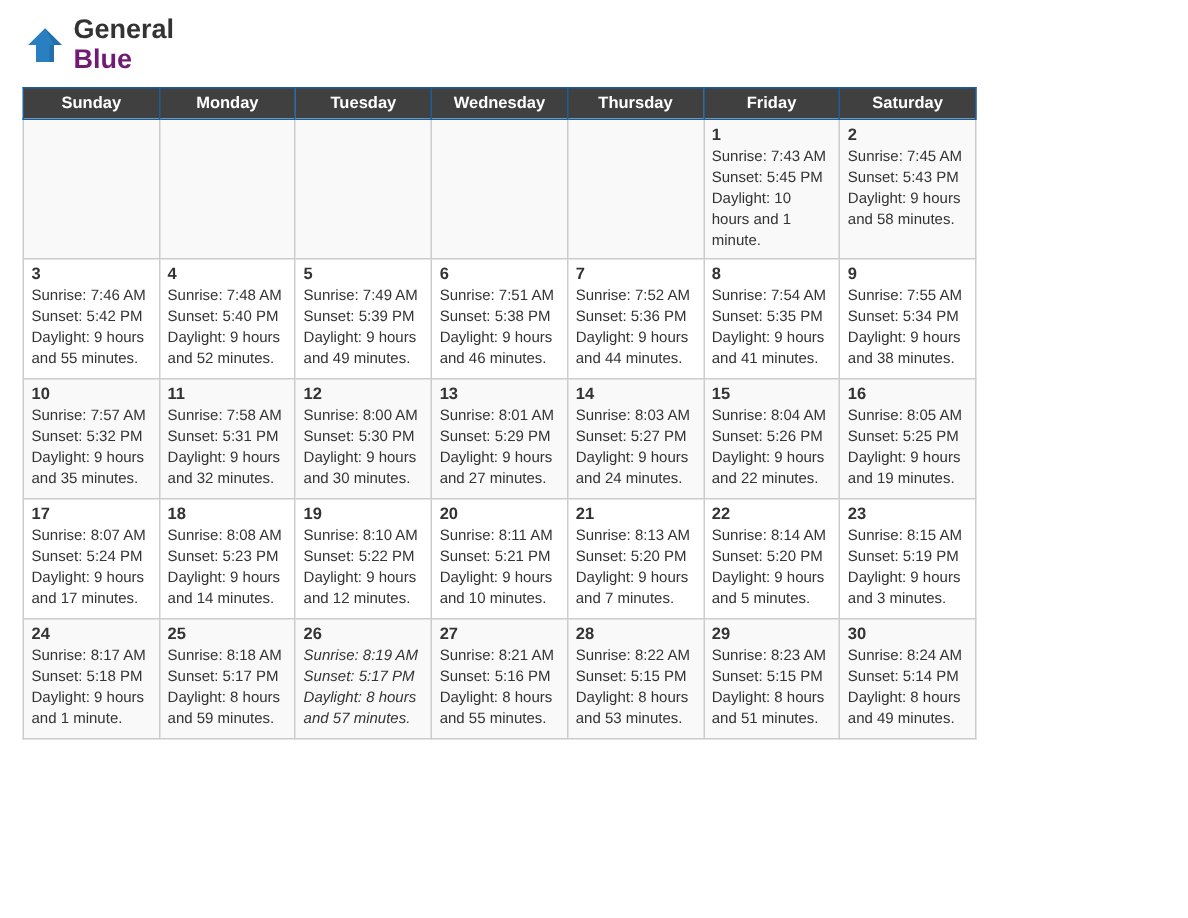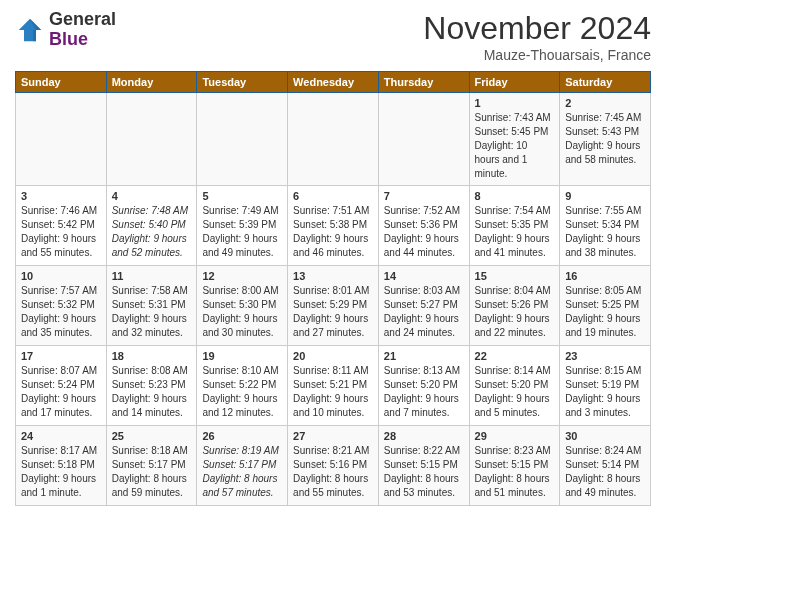--- a/index.html
+++ b/index.html
@@ -49,26 +49,26 @@
     .location-title {
       font-size: 14px;
       color: #555;
     }
     .calendar-table {
       width: 100%;
       border-collapse: collapse;
       table-layout: fixed;
     }
     .calendar-table thead th {
-      background: #a16207;
+      background: #404040;
       color: #fff;
       font-size: 11px;
       font-weight: bold;
       padding: 4px 5px;
-      text-align: left;
+      text-align: center;
       border: 1px solid #1a5f9a;
     }
     .calendar-table tbody td {
       border: 1px solid #ccc;
       vertical-align: top;
       padding: 4px 5px;
       font-size: 9.5px;
       color: #333;
       height: 80px;
       background: #fff;
@@ -99,24 +99,20 @@
     <div class="logo">
       <svg class="logo-icon" viewBox="0 0 40 40">
         <polygon points="20,5 35,20 28,20 28,35 12,35 12,20 5,20" fill="#2a7fc1"></polygon>
         <polygon points="20,5 35,20 28,20 28,35 24,35 24,20 28,20" fill="#1a5f9a" opacity="0.5"></polygon>
       </svg>
       <div class="logo-text">
         <span class="general">General</span>
         <span class="blue">Blue</span>
       </div>
     </div>
-    <div class="title-block">
-      <div class="month-title">November 2024</div>
-      <div class="location-title">Mauze-Thouarsais, France</div>
-    </div>
   </div>
 
   <table class="calendar-table">
     <thead>
       <tr>
       <th>Sunday</th>
           <th>Monday</th>
           <th>Tuesday</th>
           <th>Wednesday</th>
           <th>Thursday</th>
@@ -146,21 +142,21 @@
         </tr>
         <tr>
           <td>
             <span class="day-number">3</span>
             <div class="day-info" style="white-space: pre-line;">Sunrise: 7:46 AM
 Sunset: 5:42 PM
 Daylight: 9 hours and 55 minutes.</div>
           </td>
           <td>
             <span class="day-number">4</span>
-            <div class="day-info" style="white-space: pre-line; font-style: italic;">Sunrise: 7:48 AM
+            <div class="day-info" style="white-space: pre-line;">Sunrise: 7:48 AM
 Sunset: 5:40 PM
 Daylight: 9 hours and 52 minutes.</div>
           </td>
           <td>
             <span class="day-number">5</span>
             <div class="day-info" style="white-space: pre-line;">Sunrise: 7:49 AM
 Sunset: 5:39 PM
 Daylight: 9 hours and 49 minutes.</div>
           </td>
           <td>

